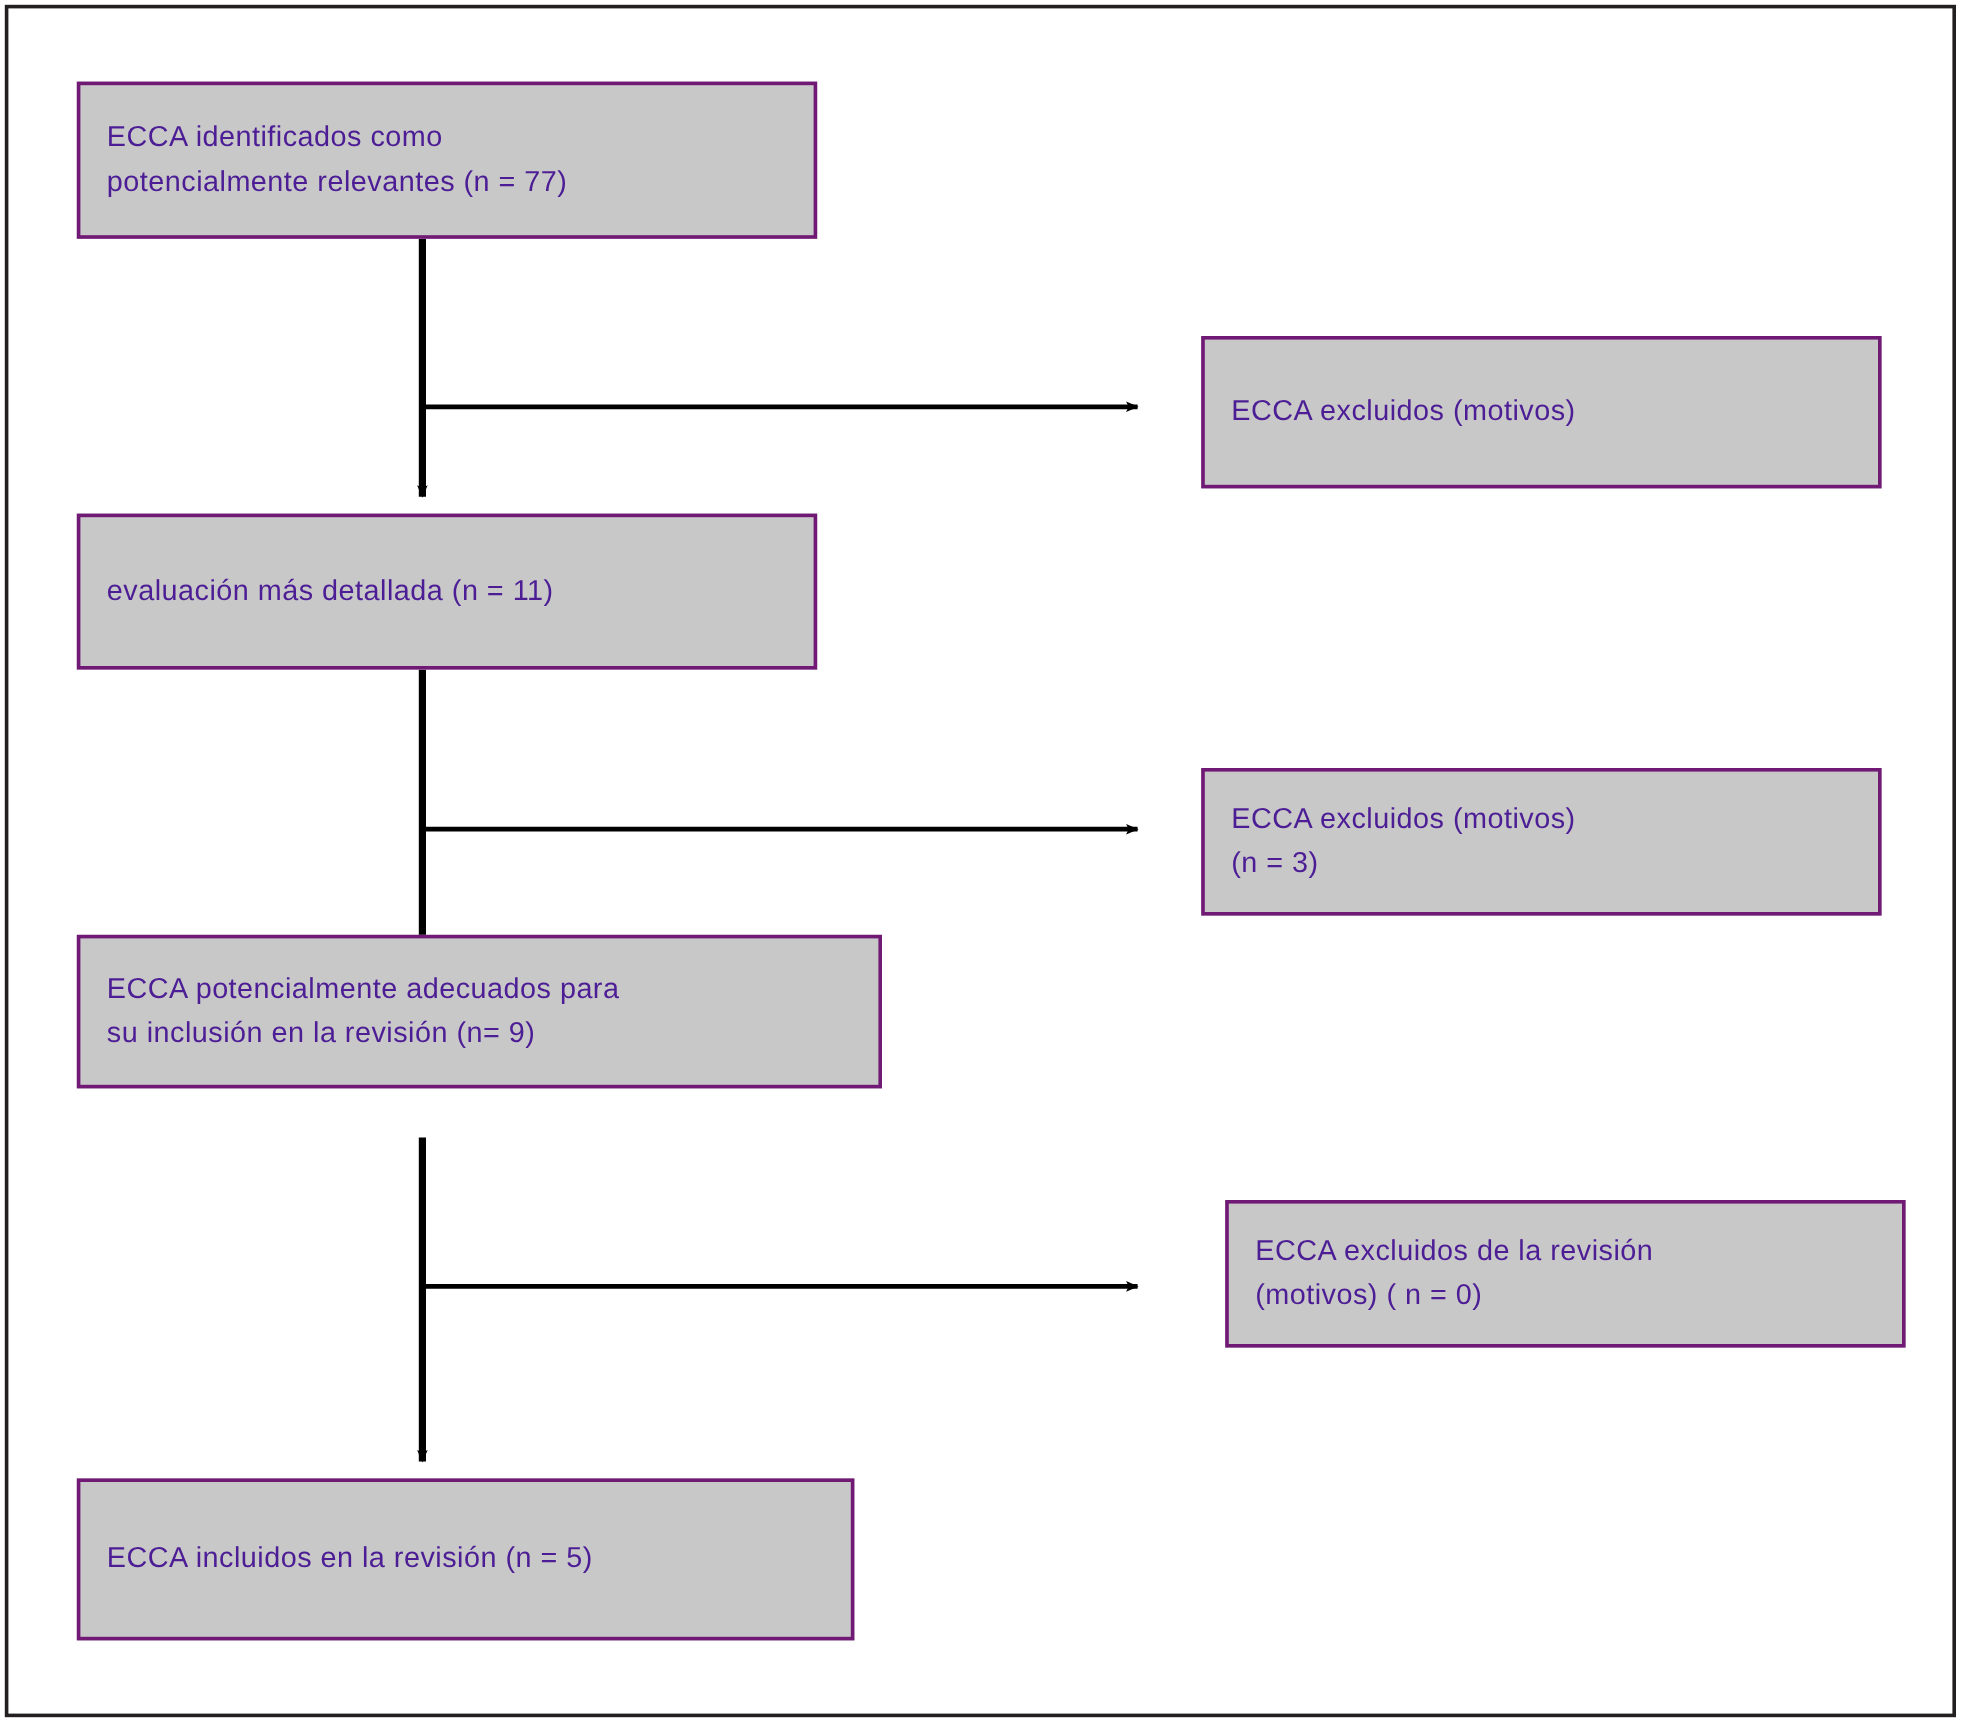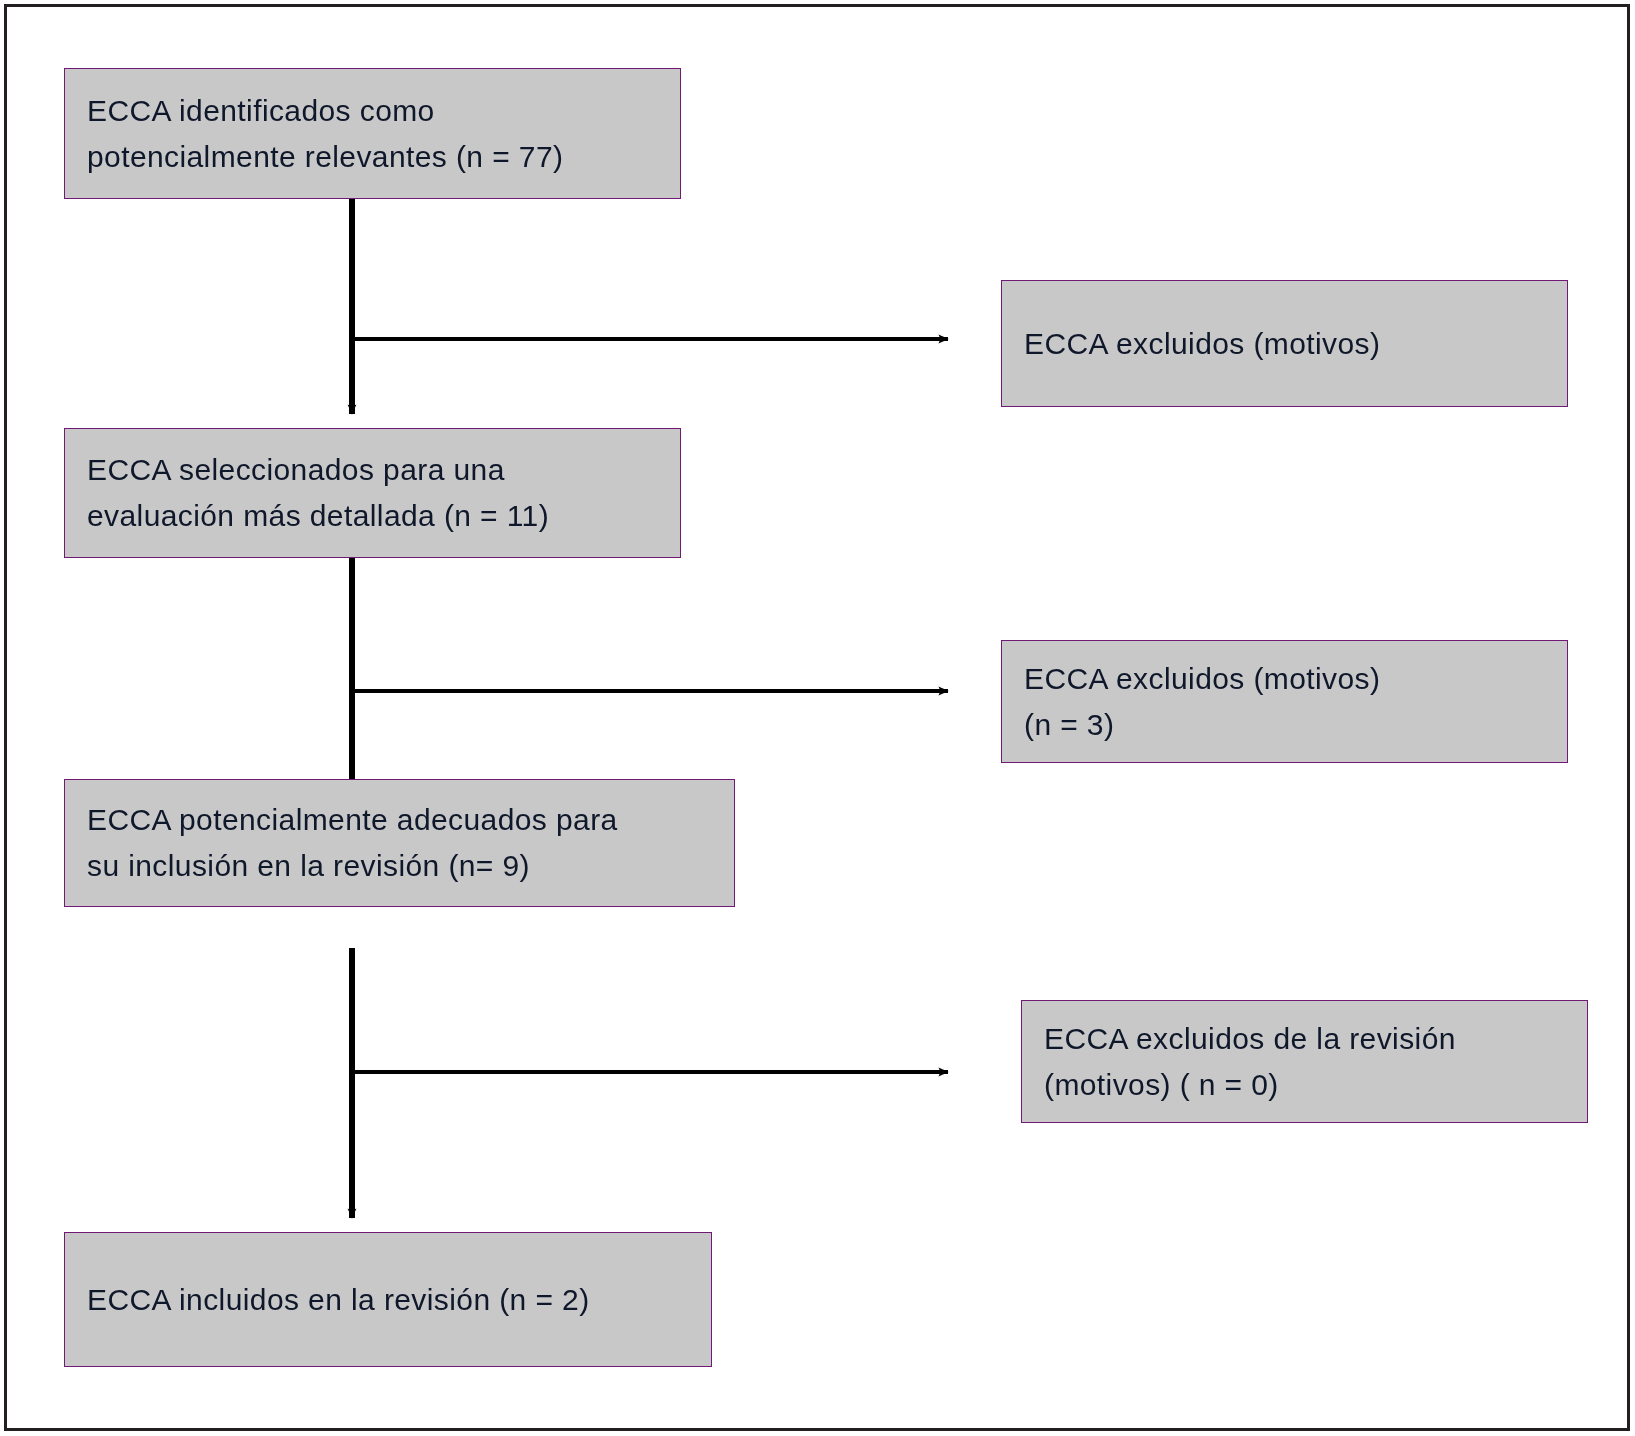--- a/index.html
+++ b/index.html
@@ -21,27 +21,27 @@
     top: 4px;
     width: 1626px;
     height: 1427px;
     border: 3px solid #231f20;
     box-sizing: border-box;
     background: #ffffff;
   }
   .node {
     position: absolute;
     background: #c8c8c8;
-    border: 1px solid #701a75;
+    border: 3px solid #701a75;
     box-sizing: border-box;
     display: flex;
     flex-direction: column;
     justify-content: center;
-    color: #0f172a;
-    font-size: 30px;
+    color: #4c1d95;
+    font-size: 24px;
     line-height: 1.52;
     letter-spacing: 0.4px;
     padding: 0 22px;
   }
   .node .ln {
     white-space: nowrap;
   }
   
   #box-identified  { left: 64px;  top: 68px;   width: 617px; height: 131px; }
   #box-selected    { left: 64px;  top: 428px;  width: 617px; height: 130px; }
@@ -102,31 +102,30 @@
       <line x1="352" y1="1072" x2="948" y2="1072" stroke="#000000" stroke-width="4" marker-end="url(#arrowhead)"></line>
     </g>
   </svg>
 
   <div class="node" id="box-identified">
     <span class="ln">ECCA  identificados como</span>
     <span class="ln">potencialmente relevantes (n =  77)</span>
   </div>
 
   <div class="node" id="box-selected">
-    <span class="ln">ECCA  seleccionados para una</span>
     <span class="ln">evaluación más detallada (n = 11)</span>
   </div>
 
   <div class="node" id="box-potential">
     <span class="ln">ECCA  potencialmente adecuados para</span>
     <span class="ln">su inclusión en la revisión (n= 9)</span>
   </div>
 
   <div class="node" id="box-included">
-    <span class="ln">ECCA  incluidos en la  revisión (n = 2)</span>
+    <span class="ln">ECCA  incluidos en la  revisión (n = 5)</span>
   </div>
 
   <div class="node" id="box-excluded-1">
     <span class="ln">ECCA  excluidos (motivos)</span>
   </div>
 
   <div class="node" id="box-excluded-2">
     <span class="ln">ECCA  excluidos (motivos)</span>
     <span class="ln">(n = 3)</span>
   </div>

